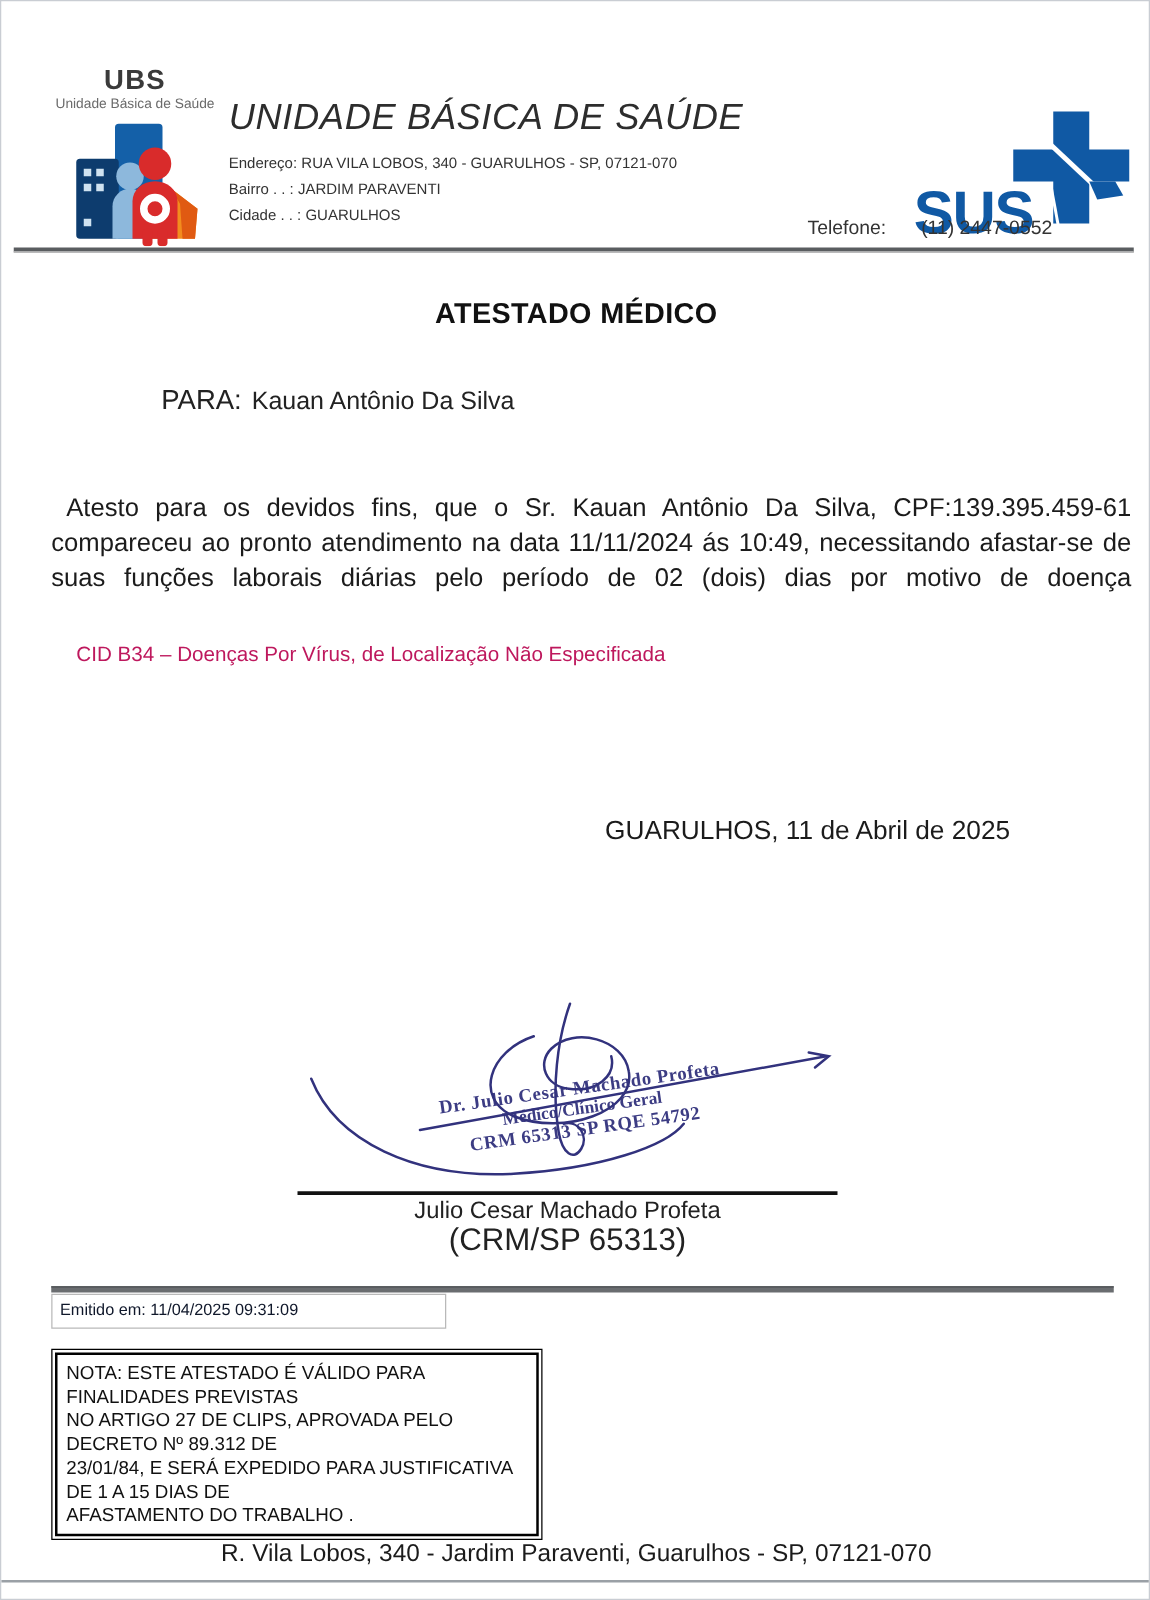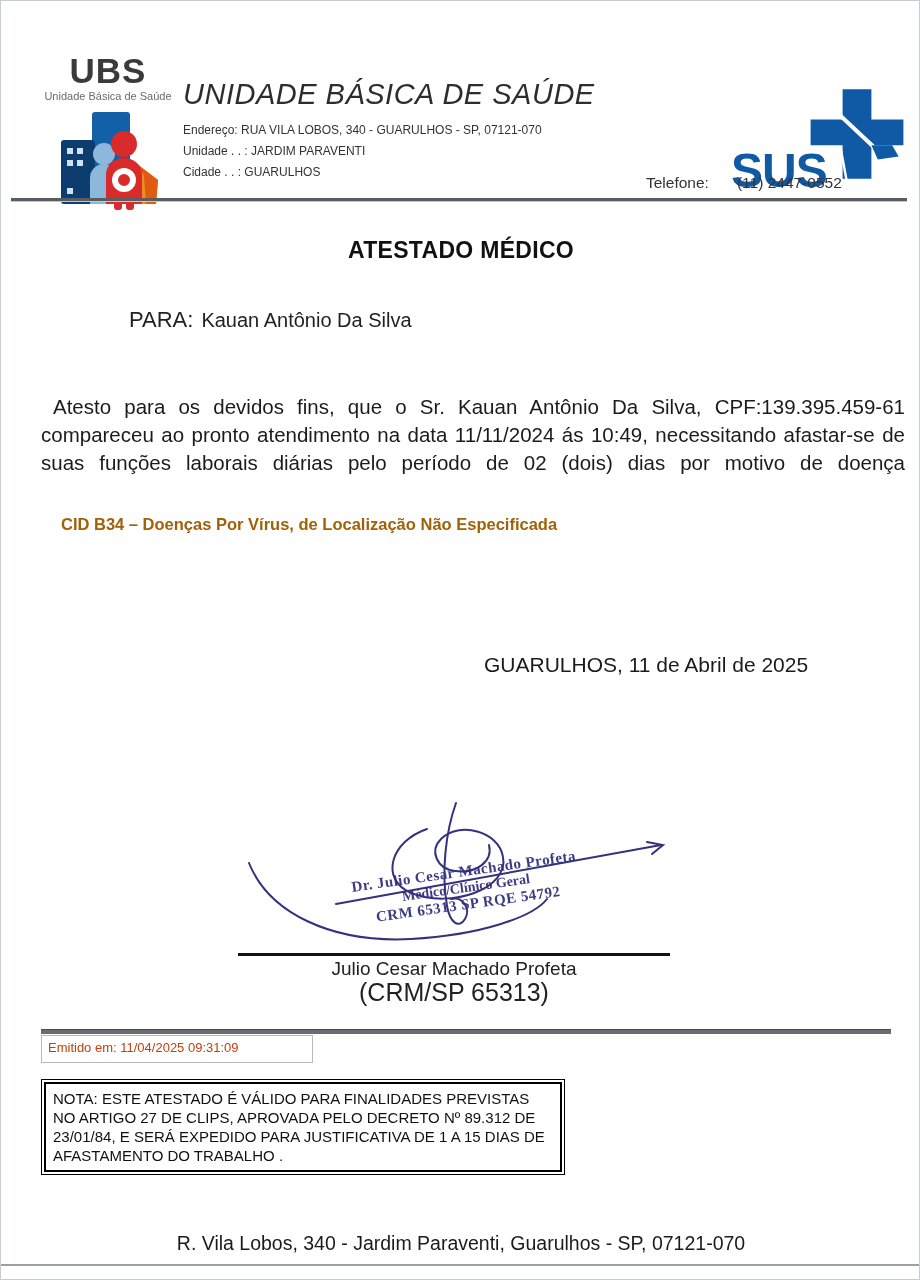--- a/index.html
+++ b/index.html
@@ -15,21 +15,21 @@
     box-sizing:border-box;
     font-family:"Liberation Sans", sans-serif;
     color:#1c1c1c;
     overflow:hidden;
     margin:0 auto;
   }
   .abs{position:absolute;}
 
   
   .ubs-logo{left:42px;top:52px;width:130px;text-align:center;}
-  .ubs-acronym{font-size:35px;font-weight:600;color:#3a3a3a;letter-spacing:1px;line-height:1;}
+  .ubs-acronym{font-size:22px;font-weight:600;color:#3a3a3a;letter-spacing:1px;line-height:1;}
   .ubs-subtitle{font-size:11px;color:#6b6b6b;margin-top:2px;}
   .ubs-icon{margin-top:4px;}
 
   .clinic-info{left:182px;top:78px;width:470px;}
   .clinic-title{font-style:italic;font-size:29px;color:#2d2d2d;letter-spacing:.5px;line-height:1.1;}
   .clinic-addr{margin-top:9px;font-size:12px;color:#333;line-height:21px;}
   .clinic-addr span{display:block;}
 
   .sus-wordmark{left:730px;top:110px;font-size:48px;font-weight:bold;color:var(--sus_blue);letter-spacing:-1px;line-height:1;margin-top:36px;}
   .sus-cross{left:808px;top:85px;}
@@ -41,21 +41,21 @@
   
   .doc-title{left:0;top:236px;width:920px;text-align:center;font-size:23px;font-weight:bold;color:#111;letter-spacing:.3px;}
   .para-line{left:128px;top:306px;font-size:22px;color:#222;}
   .para-line .name{font-size:20px;margin-left:8px;}
   .body-par{
     left:28px;top:380px;width:864px;
     font-size:20.5px;line-height:28px;color:#1b1b1b;
     text-align:justify;text-align-last:justify;
     text-indent:12px;margin:12px;
   }
-  .cid-line{left:60px;top:514px;font-size:16.5px;font-weight:bold;color:#a16207;}
+  .cid-line{left:60px;top:514px;font-size:16.5px;font-weight:normal;color:#be185d;}
   .date-line{left:483px;top:652px;font-size:21px;color:#1b1b1b;}
 
   
   .sig-block{left:240px;top:800px;width:440px;height:150px;}
   .sig-scribble{position:absolute;left:0;top:0;}
   .stamp{
     position:absolute;left:60px;top:62px;width:330px;
     transform:rotate(-8deg);
     text-align:center;color:var(--ink);
     font-family:"Liberation Serif", serif;font-weight:bold;
@@ -64,25 +64,25 @@
   .stamp .s1{font-size:15px;letter-spacing:.5px;}
   .stamp .s2{font-size:14px;}
   .stamp .s3{font-size:15px;letter-spacing:.5px;}
   .sig-rule{left:237px;top:952px;width:432px;height:3px;background:#121212;}
   .sig-name{left:237px;top:957px;width:432px;text-align:center;font-size:19px;color:#222;}
   .sig-crm{left:237px;top:977px;width:432px;text-align:center;font-size:25px;color:#222;}
 
   
   .thick-rule{left:40px;top:1028px;width:850px;height:4px;background:#6a6d70;border-top:1px solid #4a4d50;}
   .emitted-box{
-    left:40px;top:1034px;width:272px;height:28px;
+    left:40px;top:1034px;width:316px;height:28px;
     border:1px solid #b9b9b9;box-sizing:border-box;
-    font-size:13px;color:#c2410c;padding:4px 6px;
+    font-size:13px;color:#0f172a;padding:4px 6px;
   }
-  .nota-outer{left:40px;top:1078px;width:524px;border:1px solid #000;padding:2px;box-sizing:border-box;}
+  .nota-outer{left:40px;top:1078px;width:393px;border:1px solid #000;padding:2px;box-sizing:border-box;}
   .nota-inner{border:2px solid #000;padding:5px 7px;}
   .nota-inner span{display:block;font-size:15px;line-height:19px;color:#111;}
   .footer-addr{left:0;top:1231px;width:920px;text-align:center;font-size:19.5px;color:#1b1b1b;}
   .footer-rule{left:0;top:1263px;width:920px;height:2px;background:#9aa0a6;}
 </style>
 </head>
 <body>
 
 <div class="page">
 
@@ -112,21 +112,21 @@
         <rect x="62" y="90" width="8" height="14" rx="3" fill="#d92b2b"></rect>
         <rect x="74" y="90" width="8" height="14" rx="3" fill="#d92b2b"></rect>
       </svg>
     </div>
   </div>
 
   <div class="abs clinic-info">
     <div class="clinic-title">UNIDADE BÁSICA DE SAÚDE</div>
     <div class="clinic-addr">
       <span>Endereço: RUA VILA LOBOS, 340 - GUARULHOS - SP, 07121-070</span>
-      <span>Unidade . . : JARDIM PARAVENTI</span>
+      <span>Bairro . . : JARDIM PARAVENTI</span>
       <span>Cidade . . : GUARULHOS</span>
     </div>
   </div>
 
   <div class="abs sus-wordmark">SUS</div>
   <div class="abs sus-cross">
     <svg width="96" height="96" viewBox="0 0 120 120">
       <path d="M42,4 h36 v38 h40 v32 h-40 v42 h-36 v-42 H2 v-32 h40 Z" fill="#1059a4"></path>
       <line x1="36" y1="34" x2="100" y2="94" stroke="#ffffff" stroke-width="5"></line>
       <line x1="40" y1="80" x2="47" y2="118" stroke="#ffffff" stroke-width="3"></line>

